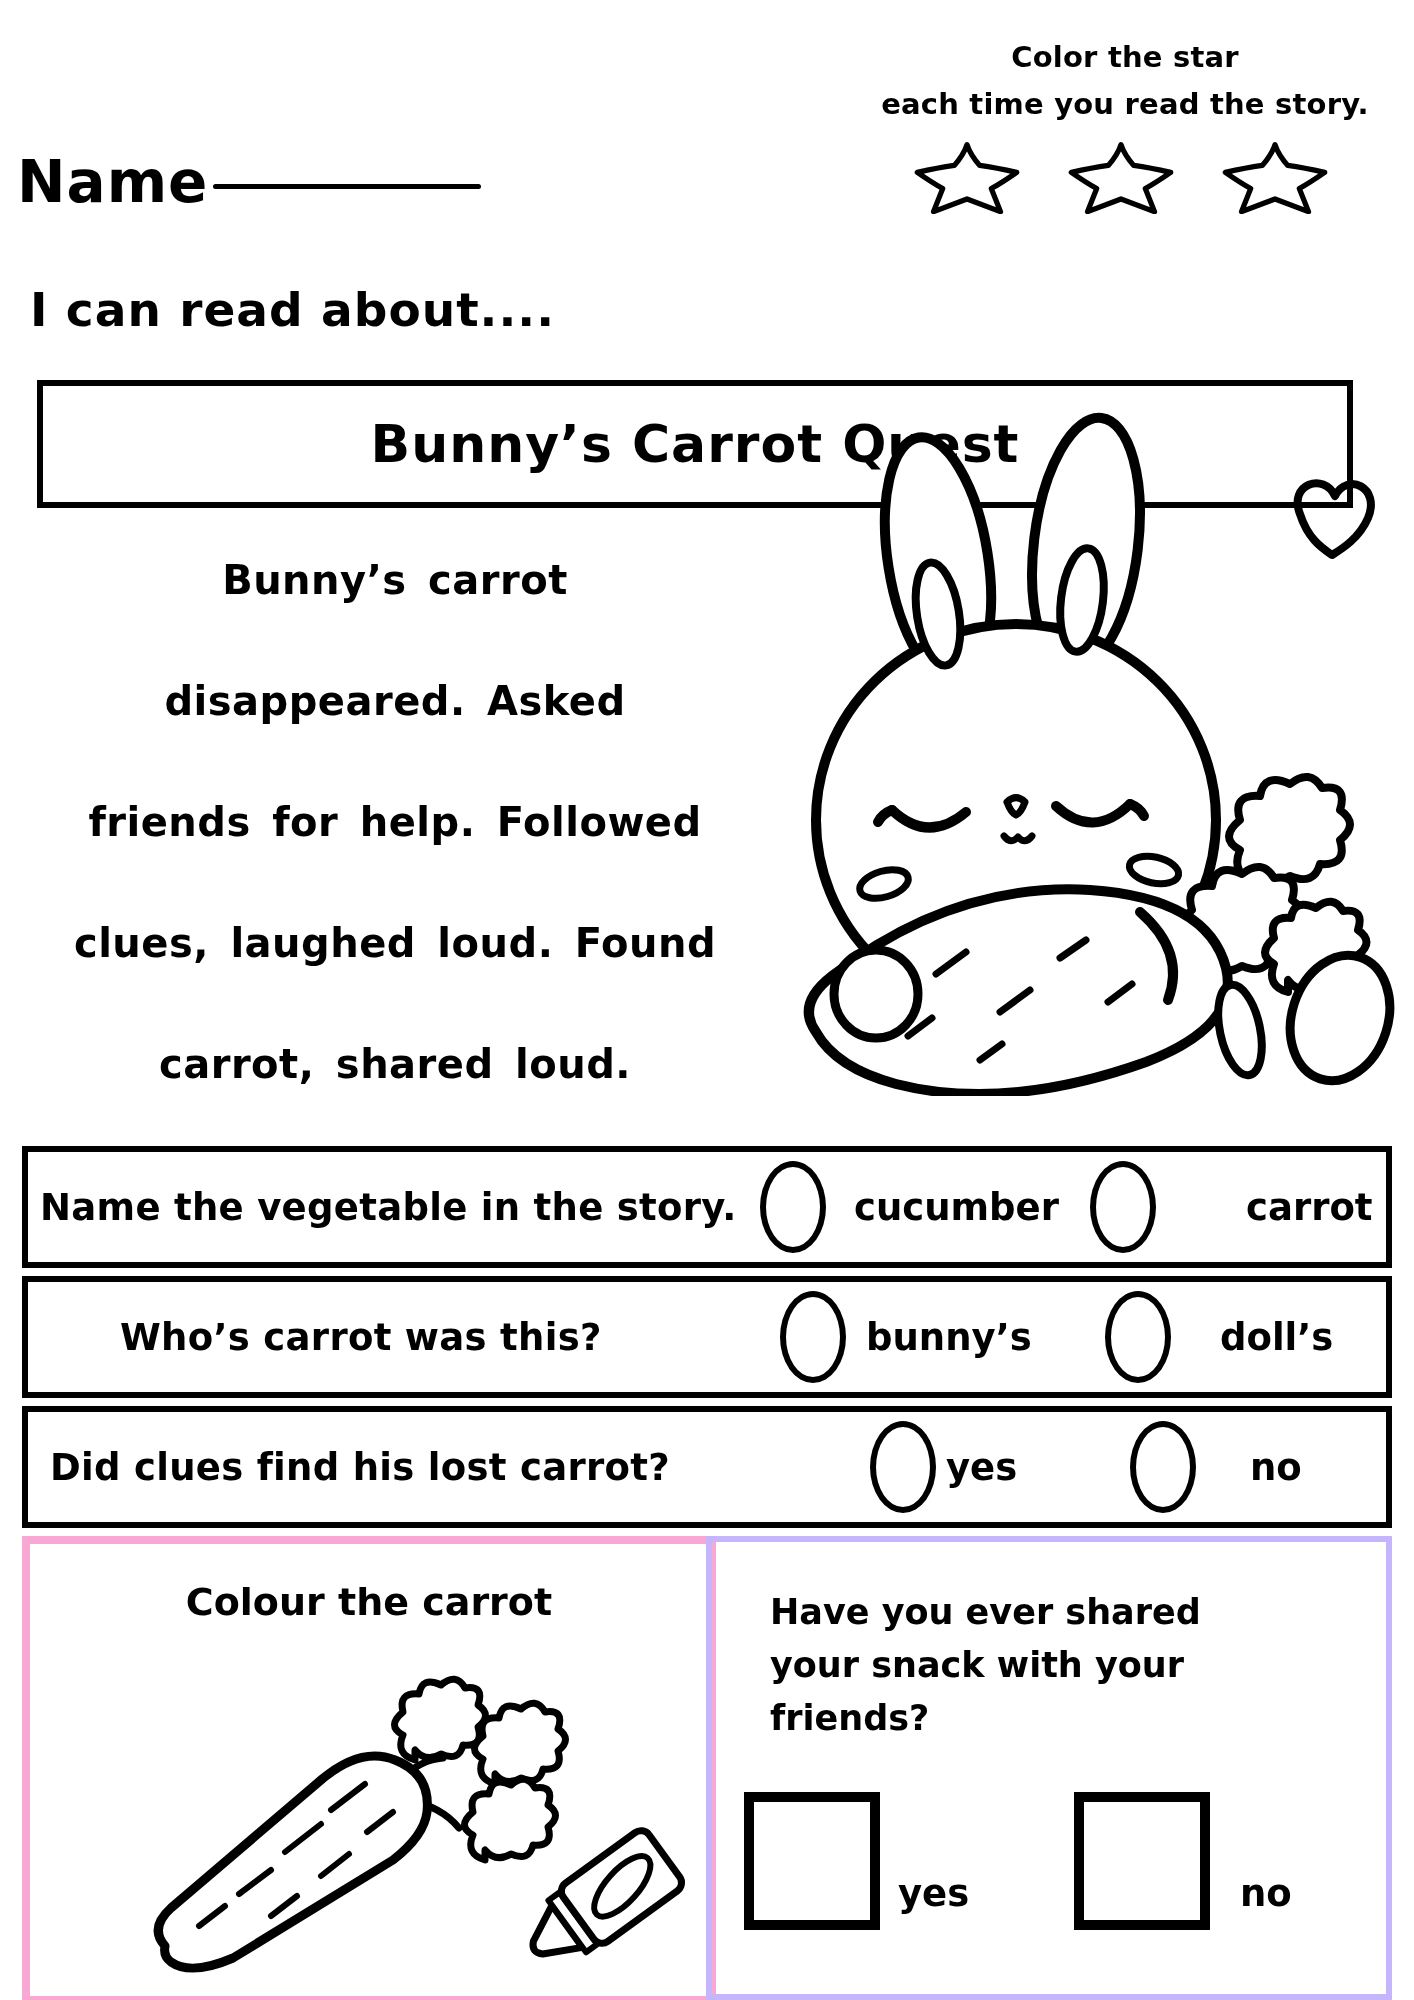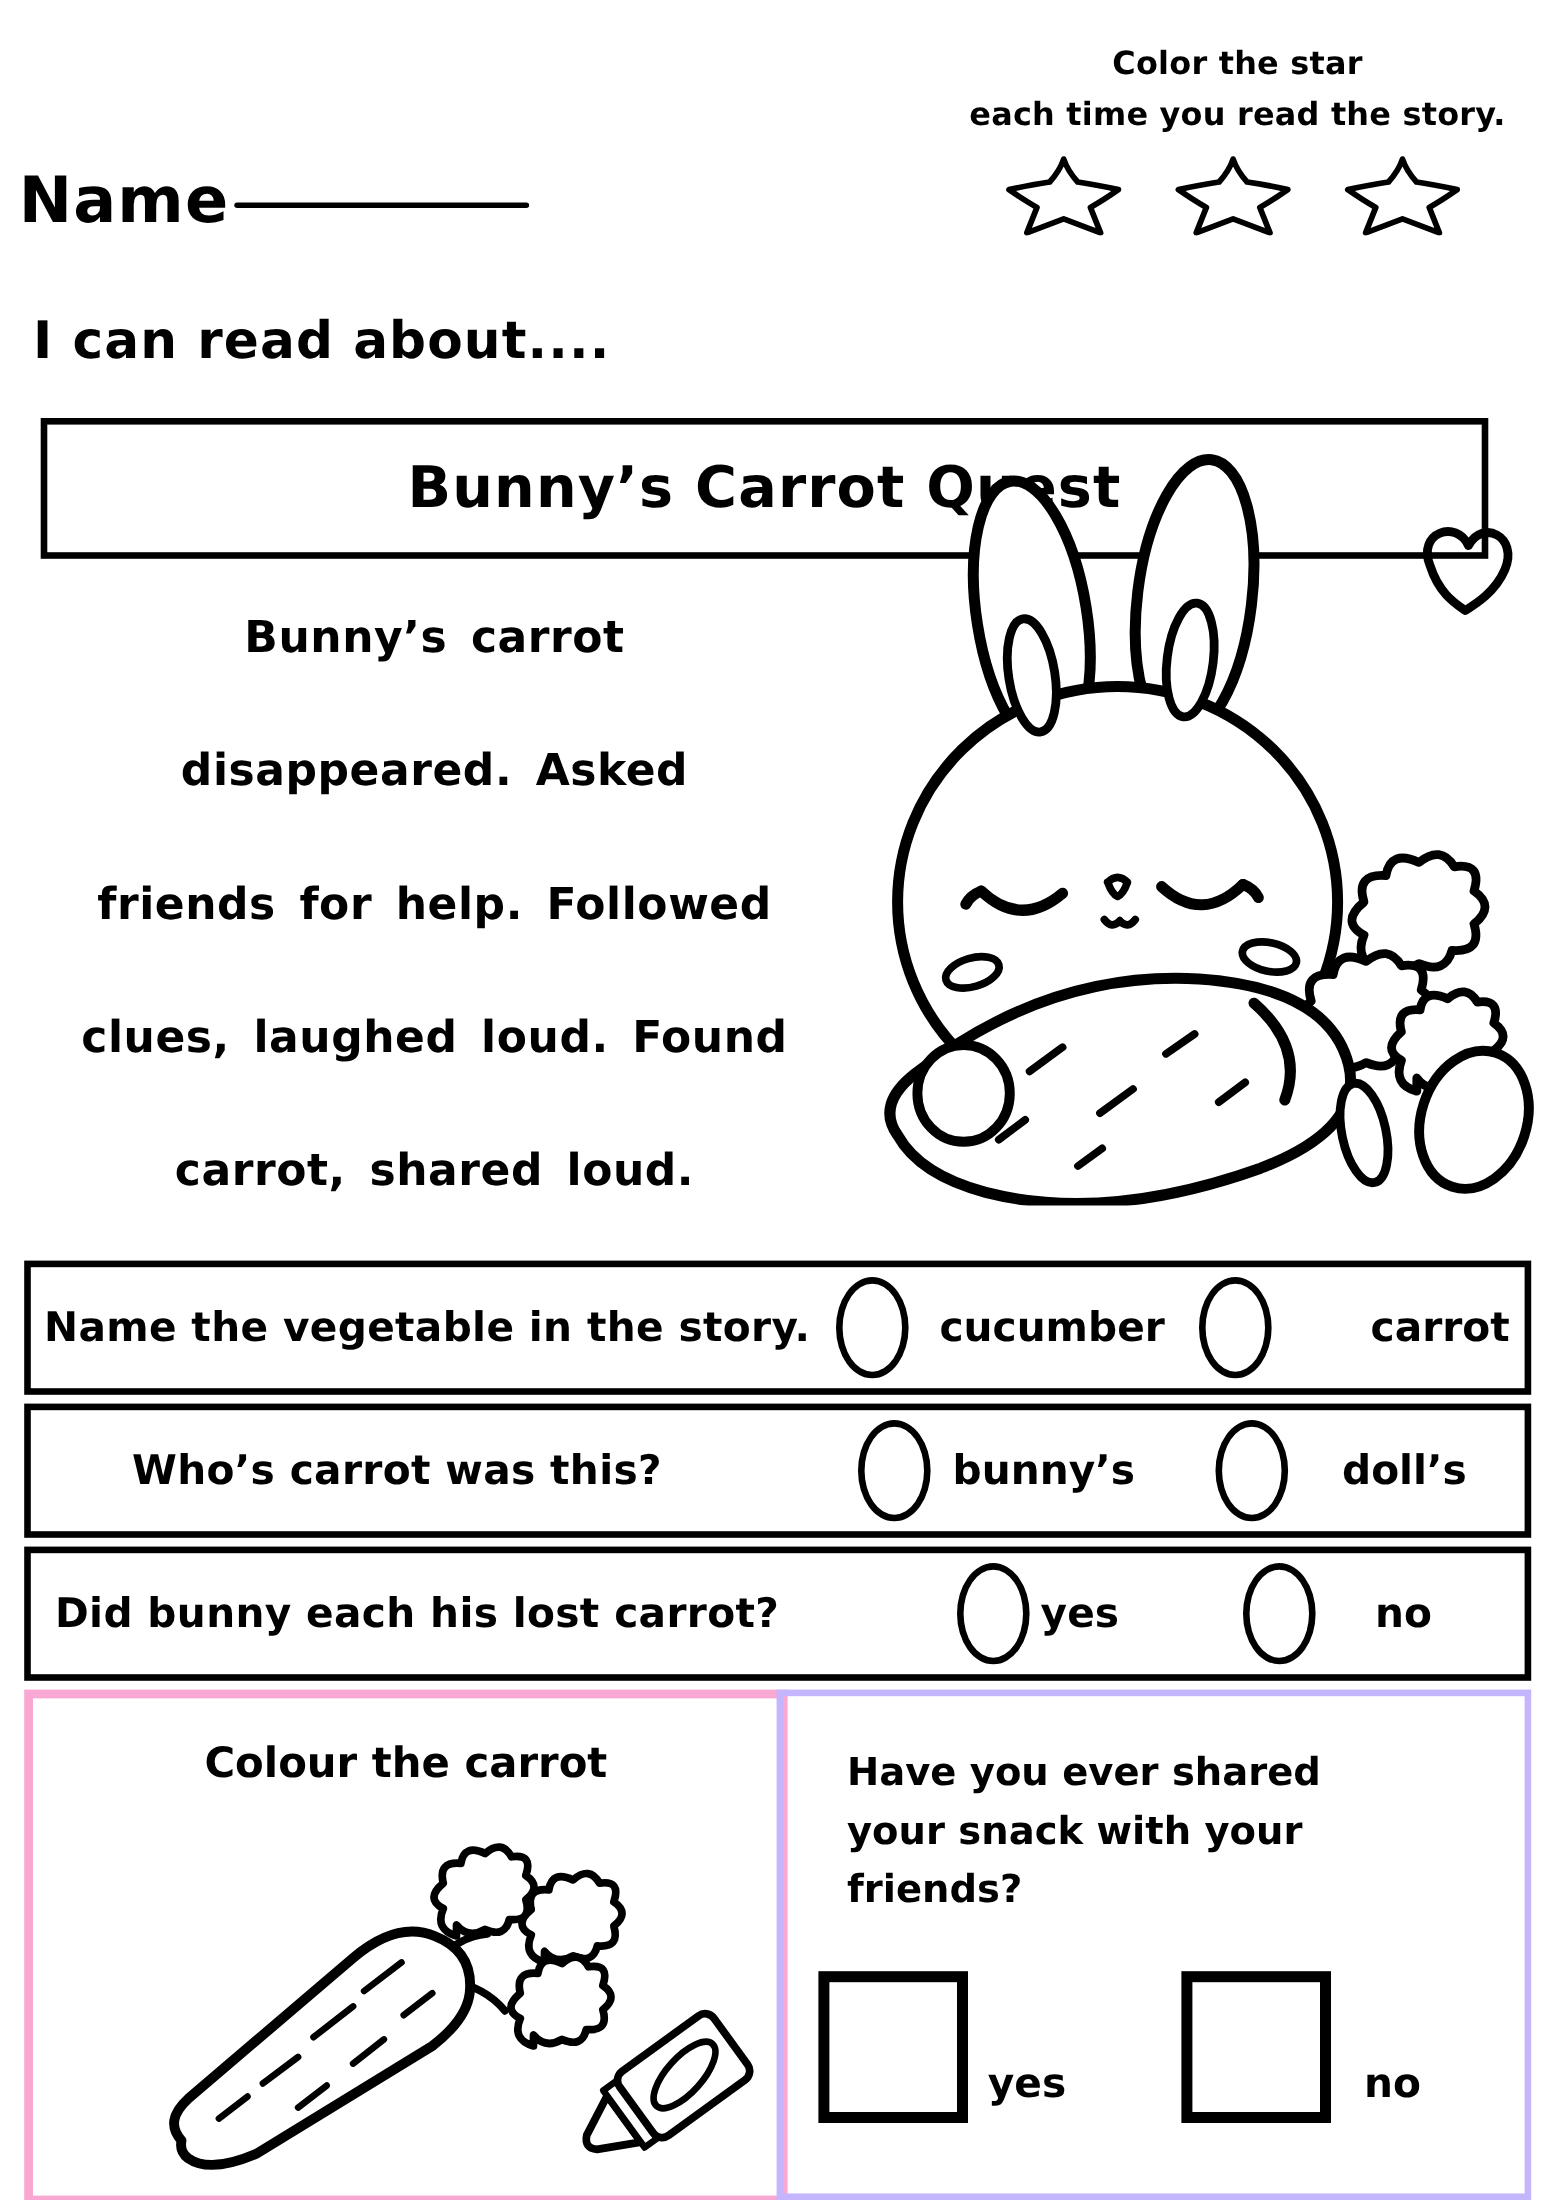--- a/index.html
+++ b/index.html
@@ -149,21 +149,21 @@
 
 <div class="abs qrow" id="qrow-1">
   <span class="prompt">Who’s carrot was this?</span>
   <span class="bubble b1"></span>
   <span class="opt o1">bunny’s</span>
   <span class="bubble b2"></span>
   <span class="opt o2">doll’s</span>
 </div>
 
 <div class="abs qrow" id="qrow-2">
-  <span class="prompt">Did bunny each his lost carrot?</span>
+  <span class="prompt">Did clues find his lost carrot?</span>
   <span class="bubble b1"></span>
   <span class="opt o1">yes</span>
   <span class="bubble b2"></span>
   <span class="opt o2">no</span>
 </div>
 
 <div class="abs" id="panel-colour">
   <div class="abs" id="colour-heading">Colour the carrot</div>
 
   <svg class="abs" id="carrot-art" viewBox="0 0 490 310">

